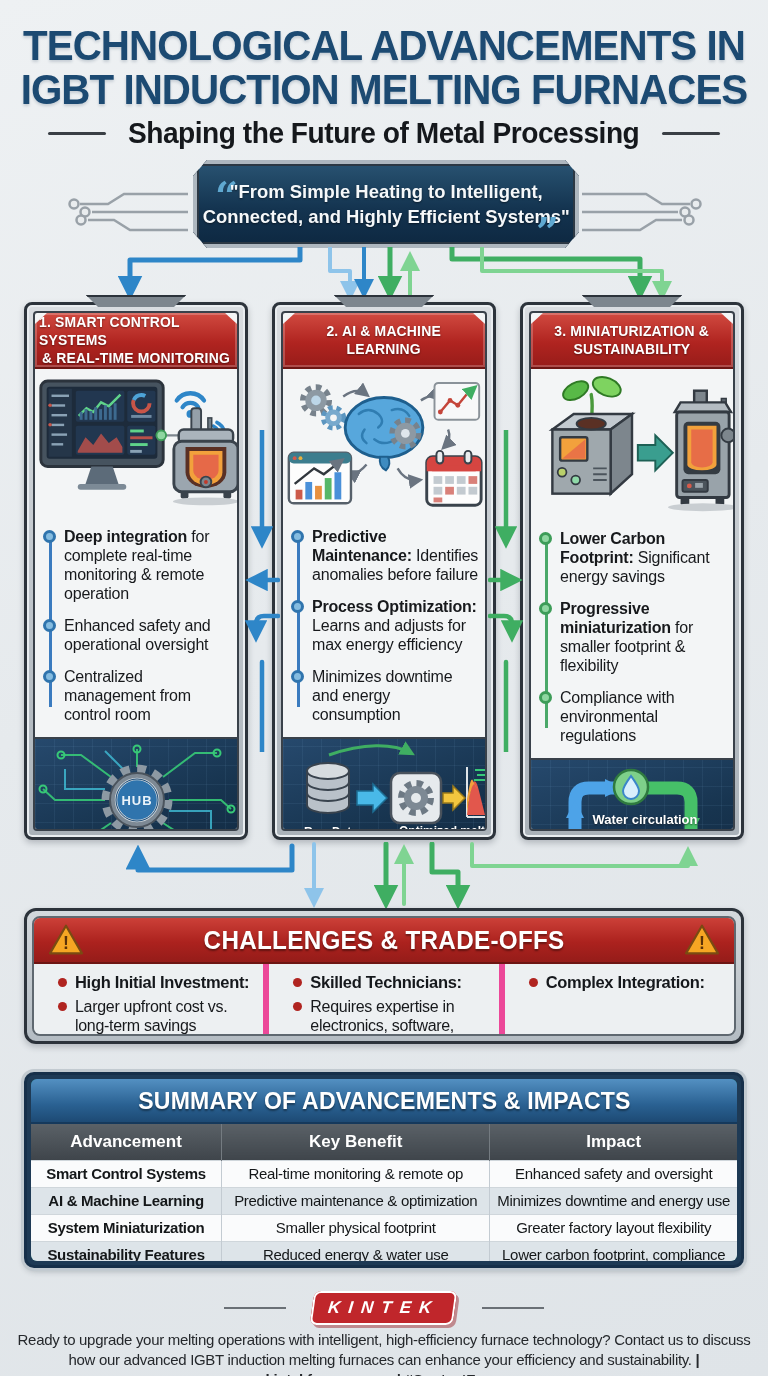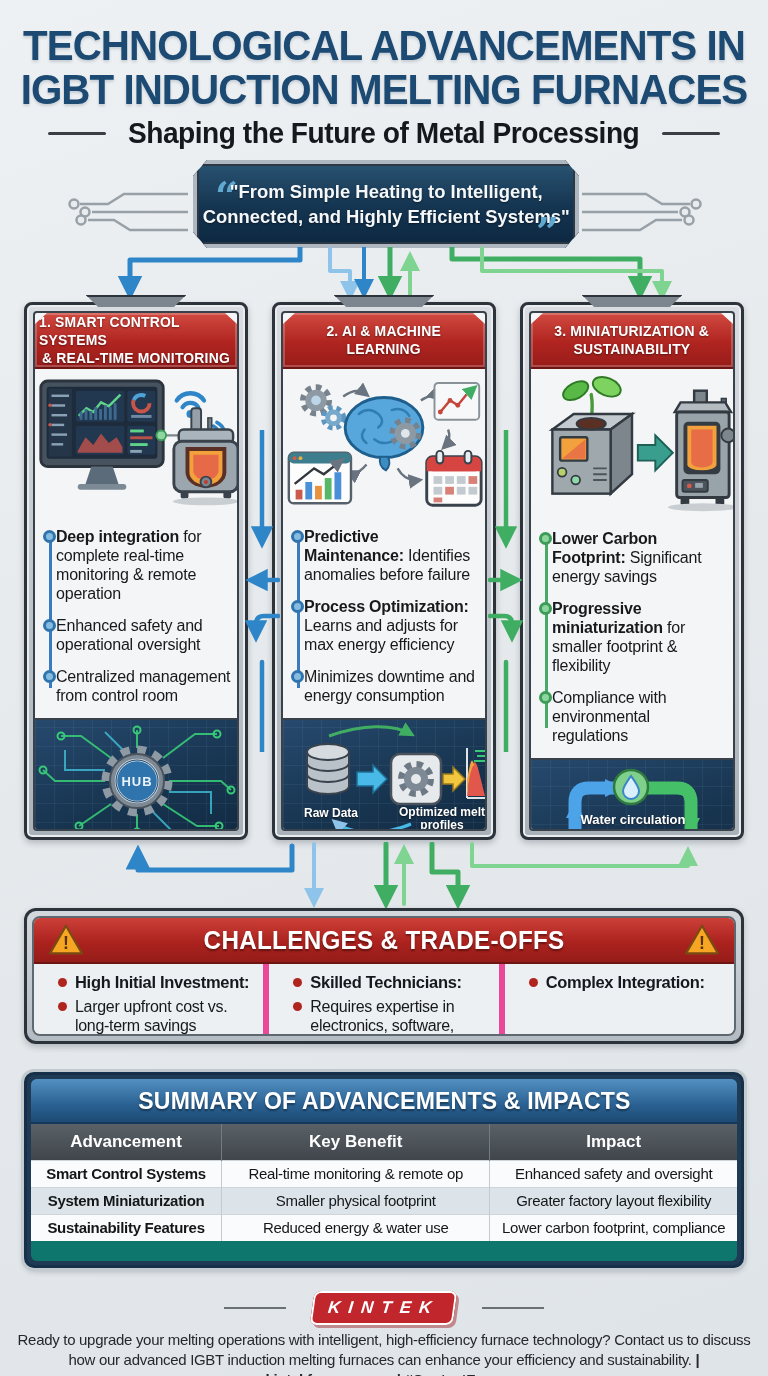--- a/index.html
+++ b/index.html
@@ -51,21 +51,21 @@
     background:linear-gradient(180deg,#d14a40 0%,#b02420 55%,#971c19 100%);
     border-bottom:2px solid #6d1513; box-shadow:inset 0 0 0 2px rgba(255,255,255,0.22);
     clip-path:polygon(12px 0,calc(100% - 12px) 0,100% 11px,100% 100%,0 100%,0 11px); }
   .col-banner span { color:#fff; font-weight:bold; font-size:14.5px; line-height:18px;
     letter-spacing:0.2px; transform:scaleX(0.96); text-shadow:0 1px 2px rgba(0,0,0,0.45); }
   .col-art { flex:none; display:flex; justify-content:center; padding-top:4px; }
   .bullets { position:relative; flex:1; list-style:none; padding:6px 6px 0 8px; }
   .bullets::before { content:""; position:absolute; left:14px; top:16px; bottom:30px; width:3px; }
   .bullets.blue::before { background:#3a7bbf; }
   .bullets.green::before { background:#4aa869; }
-  .bullets li { display:flex; margin-bottom:13px; position:relative; }
+  .bullets li { display:flex; gap:8px; margin-bottom:13px; position:relative; }
   .bdot { flex:none; width:13px; height:13px; border-radius:50%; margin-top:3px; background:#85bce0; border:3px solid #2f74ad; }
   .bullets.green .bdot { background:#8ed6a0; border-color:#3d9c58; }
   .btext { font-size:16px; line-height:19px; color:#17191c; letter-spacing:-0.2px; }
   .btext b { font-weight:bold; }
   .techpanel { position:relative; flex:none; height:124px; margin-top:auto;
     background:linear-gradient(160deg,#26496d 0%,#17344f 60%,#122a42 100%);
     border-top:2px solid #39414a; overflow:hidden; }
   .techpanel::before { content:""; position:absolute; inset:0;
     background-image:repeating-linear-gradient(0deg,rgba(140,190,230,0.08) 0 1px,transparent 1px 19px),
                      repeating-linear-gradient(90deg,rgba(140,190,230,0.08) 0 1px,transparent 1px 19px); }
@@ -514,21 +514,21 @@
             <path d="M100,28 H146 Q160,28 160,42 V78 Q160,92 146,92 H100" stroke="#46c068" stroke-width="13"></path>
           </g>
           <polygon points="151,58 169,58 160,76" fill="#46c068"></polygon>
           <polygon points="128,83 128,101 110,92" fill="#46c068"></polygon>
           <polygon points="90,83 90,101 72,92" fill="#4da3e8"></polygon>
           <polygon points="35,58 53,58 44,40" fill="#4da3e8"></polygon>
           <polygon points="74,19 74,37 92,28" fill="#4da3e8"></polygon>
           <circle cx="100" cy="27" r="17" fill="#7ed08a" stroke="#2f7a3f" stroke-width="2.5"></circle>
           <path d="M100,16 C95,23 92,27 92,31 a8,8 0 0 0 16,0 C108,27 105,23 100,16 z" fill="#d9effc" stroke="#3a86c8" stroke-width="2"></path>
         </svg>
-        <div class="panel-label" style="left:0; top:52px; width:204px; font-size:13px;">Water circulation</div>
+        <div class="panel-label" style="left:12px; top:52px; width:204px; font-size:13px;">Water circulation</div>
       </div>
     </div>
   </div>
 
   <svg class="conn" style="left:244px; top:430px; width:36px;" width="36" height="322" viewBox="0 0 36 322">
     <g fill="none" stroke="#2e86c8" stroke-width="4.5" stroke-linecap="round">
       <path d="M18,0 V112" marker-end="url(#aB)"></path>
       <path d="M34,150 H8" marker-end="url(#aB)"></path>
       <path d="M34,186 H20 Q12,186 12,194 V206" marker-end="url(#aB)"></path>
       <path d="M18,232 V322"></path>
@@ -616,20 +616,25 @@
             <th>Impact</th>
           </tr>
         </thead>
         <tbody>
           <tr>
             <td>Smart Control Systems</td>
             <td>Real-time monitoring &amp; remote op</td>
             <td>Enhanced safety and oversight</td>
           </tr>
           <tr>
+            <td>AI &amp; Machine Learning</td>
+            <td>Predictive maintenance &amp; optimization</td>
+            <td>Minimizes downtime and energy use</td>
+          </tr>
+          <tr>
             <td>System Miniaturization</td>
             <td>Smaller physical footprint</td>
             <td>Greater factory layout flexibility</td>
           </tr>
           <tr>
             <td>Sustainability Features</td>
             <td>Reduced energy &amp; water use</td>
             <td>Lower carbon footprint, compliance</td>
           </tr>
         </tbody>

